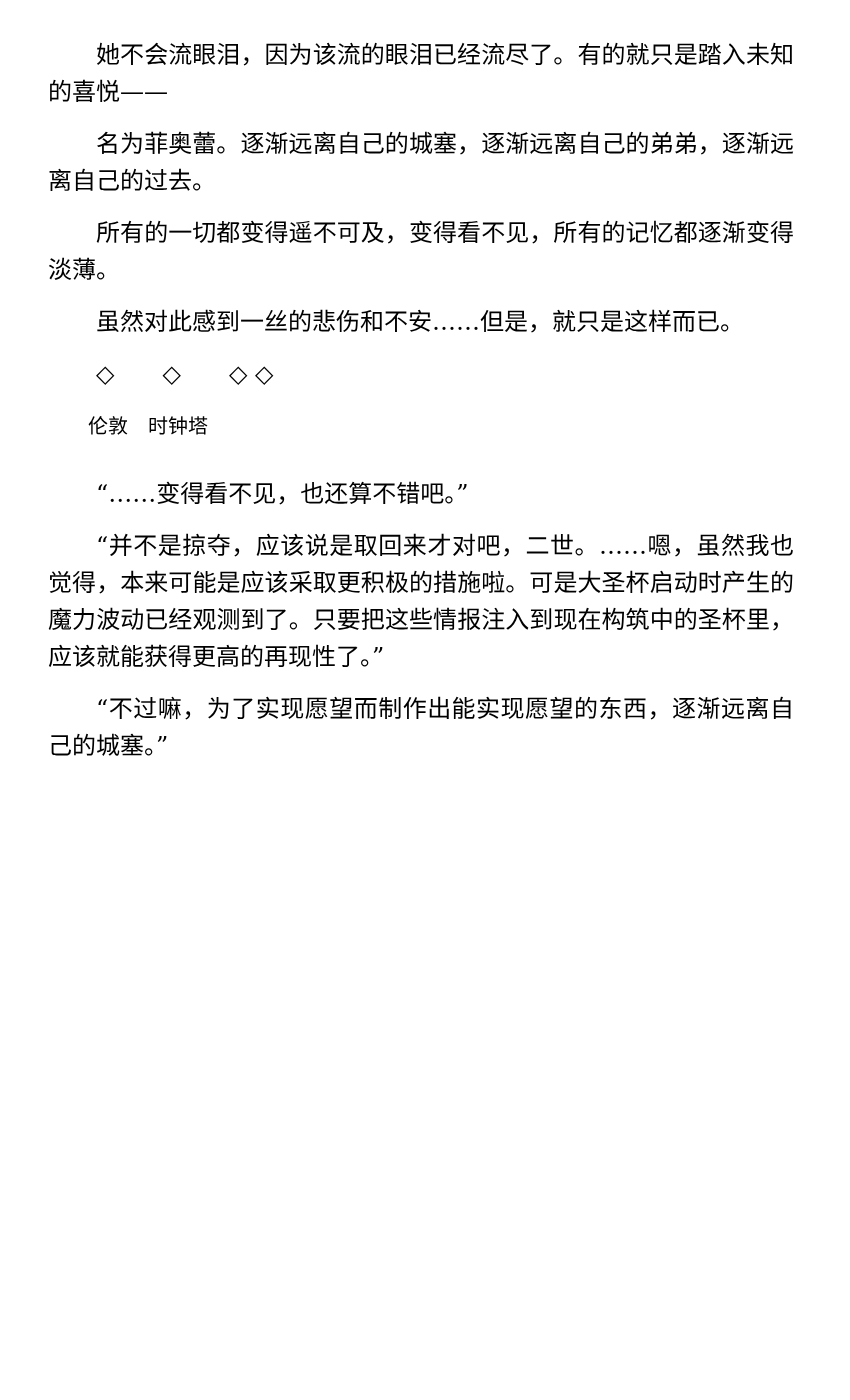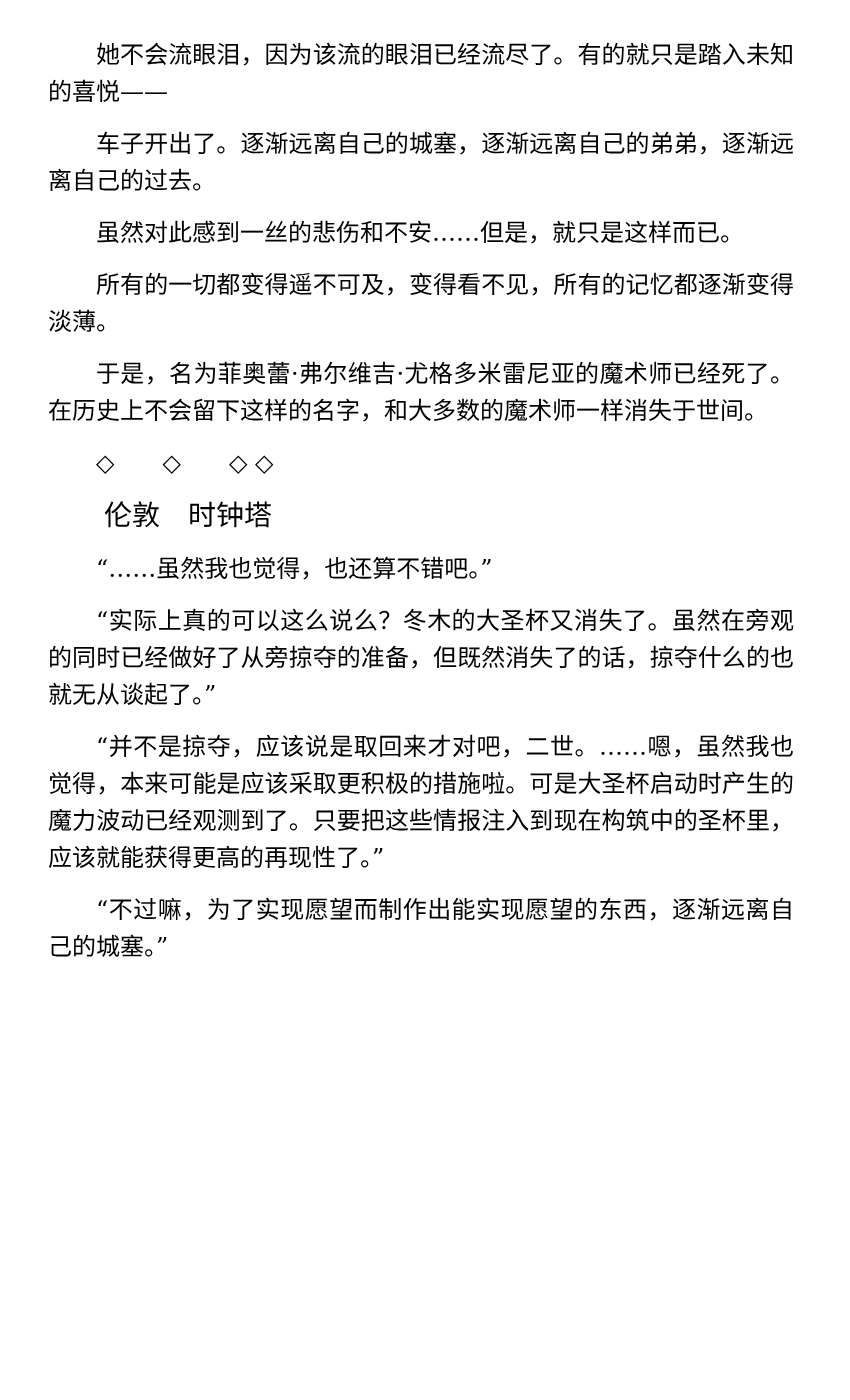--- a/index.html
+++ b/index.html
@@ -26,35 +26,33 @@
     text-align: justify;
     letter-spacing: 0;
     word-break: break-all;
   }
   .divider {
     margin: 0 0 15px 0;
     text-indent: 2em;
     text-align: left;
   }
   .heading {
-    margin: 0 0 17px 0;
+    margin: 0 0 31px 0;
     text-indent: 2em;
     font-weight: normal;
-    font-size: 28px;
+    font-size: 20px;
     line-height: 37px;
   }
 </style>
 </head>
 <body>
 
 <main class="page">
   <p class="para">她不会流眼泪，因为该流的眼泪已经流尽了。有的就只是踏入未知的喜悦——</p>
-  <p class="para">车子开出了。逐渐远离自己的城塞，逐渐远离自己的弟弟，逐渐远离自己的过去。</p>
+  <p class="para">名为菲奥蕾。逐渐远离自己的城塞，逐渐远离自己的弟弟，逐渐远离自己的过去。</p>
+  <p class="para">所有的一切都变得遥不可及，变得看不见，所有的记忆都逐渐变得淡薄。</p>
   <p class="para">虽然对此感到一丝的悲伤和不安……但是，就只是这样而已。</p>
-  <p class="para">所有的一切都变得遥不可及，变得看不见，所有的记忆都逐渐变得淡薄。</p>
-  <p class="para">于是，名为菲奥蕾·弗尔维吉·尤格多米雷尼亚的魔术师已经死了。在历史上不会留下这样的名字，和大多数的魔术师一样消失于世间。</p>
   <p class="divider">◇　　◇　　◇ ◇</p>
   <p class="heading">伦敦　时钟塔</p>
-  <p class="para">“……虽然我也觉得，也还算不错吧。”</p>
-  <p class="para">“实际上真的可以这么说么？冬木的大圣杯又消失了。虽然在旁观的同时已经做好了从旁掠夺的准备，但既然消失了的话，掠夺什么的也就无从谈起了。”</p>
+  <p class="para">“……变得看不见，也还算不错吧。”</p>
   <p class="para">“并不是掠夺，应该说是取回来才对吧，二世。……嗯，虽然我也觉得，本来可能是应该采取更积极的措施啦。可是大圣杯启动时产生的魔力波动已经观测到了。只要把这些情报注入到现在构筑中的圣杯里，应该就能获得更高的再现性了。”</p>
   <p class="para">“不过嘛，为了实现愿望而制作出能实现愿望的东西，逐渐远离自己的城塞。”</p>
 </main>
 
 </body></html>

